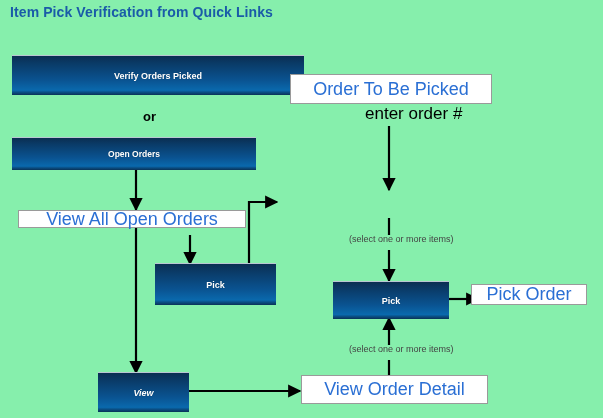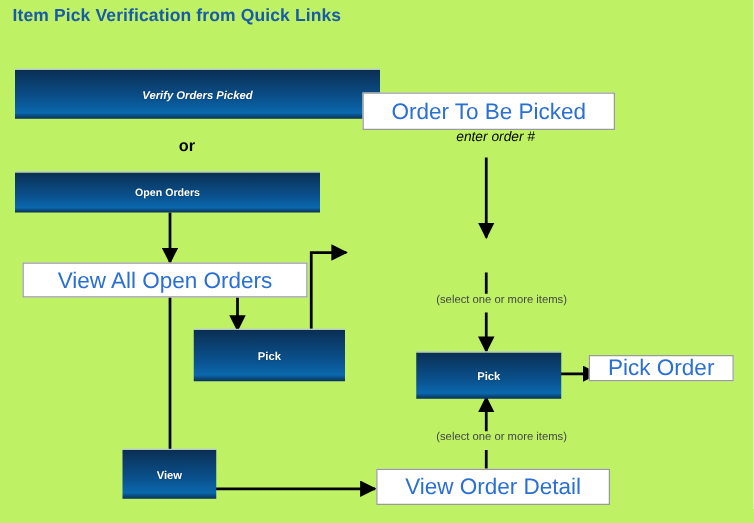--- a/index.html
+++ b/index.html
@@ -7,21 +7,21 @@
     padding: 0;
     background: #ffffff;
   }
   body {
     font-family: "Liberation Sans", sans-serif;
   }
   #canvas {
     position: relative;
     width: 603px;
     height: 418px;
-    background: #bef264;
+    background: #86efac;
     overflow: hidden;
   }
 
   
   .title {
     position: absolute;
     left: 10px;
     top: 4px;
     font-size: 14px;
     font-weight: bold;
@@ -82,22 +82,21 @@
     position: absolute;
     color: #000000;
     white-space: nowrap;
     margin-left: 20px;
   }
   .lbl.or {
     font-size: 13px;
     font-weight: bold;
   }
   .lbl.enter {
-    font-size: 11px;
-    font-style: italic;
+    font-size: 17px;
   }
   .lbl.select {
     font-size: 9px;
     color: #444444;
   }
 
   
   #connectors {
     position: absolute;
     left: 0;
@@ -138,34 +137,34 @@
     <line x1="389" y1="250" x2="389" y2="281" stroke="#000000" stroke-width="2.2" marker-end="url(#arrow)"></line>
 
     <line x1="448" y1="299" x2="478" y2="299" stroke="#000000" stroke-width="2.2" marker-end="url(#arrow)"></line>
 
     <line x1="167" y1="391" x2="300" y2="391" stroke="#000000" stroke-width="2.2" marker-end="url(#arrow)"></line>
 
     <line x1="389" y1="375" x2="389" y2="360" stroke="#000000" stroke-width="2.2"></line>
     <line x1="389" y1="345" x2="389" y2="318" stroke="#000000" stroke-width="2.2" marker-end="url(#arrow)"></line>
   </svg>
 
-  <div class="btn small-label" style="left:12px; top:55px; width:292px; height:40px;font-style:italic;">Verify Orders Picked</div>
+  <div class="btn small-label" style="left:12px; top:55px; width:292px; height:40px;">Verify Orders Picked</div>
 
   <div class="btn tiny-label" style="left:12px; top:137px; width:244px; height:33px;">Open Orders</div>
 
   <div class="btn small-label" style="left:155px; top:263px; width:121px; height:42px;">Pick</div>
 
   <div class="btn small-label" style="left:333px; top:281px; width:116px; height:38px;">Pick</div>
 
-  <div class="btn small-label" style="left:98px; top:359px; width:75px; height:40px;">View</div>
+  <div class="btn small-label" style="left:98px; top:372px; width:91px; height:40px;font-style:italic;">View</div>
 
   <div class="obox" style="left:290px; top:74px; width:202px; height:30px; font-size:18px;">Order To Be Picked</div>
 
 
-  <div class="obox" style="left:18px; top:210px; width:228px; height:28px; font-size:18px;">View All Open Orders</div>
+  <div class="obox" style="left:18px; top:210px; width:228px; height:18px; font-size:18px;">View All Open Orders</div>
 
   <div class="obox" style="left:471px; top:284px; width:116px; height:21px; font-size:18px;">Pick Order</div>
 
   <div class="obox" style="left:301px; top:375px; width:187px; height:29px; font-size:18px;">View Order Detail</div>
 
   <div class="lbl or" style="left:123px; top:109px;">or</div>
 
   <div class="lbl enter" style="left:345px; top:104px;">enter order #</div>
 
   <div class="lbl select" style="left:329px; top:234px;">(select one or more items)</div>

